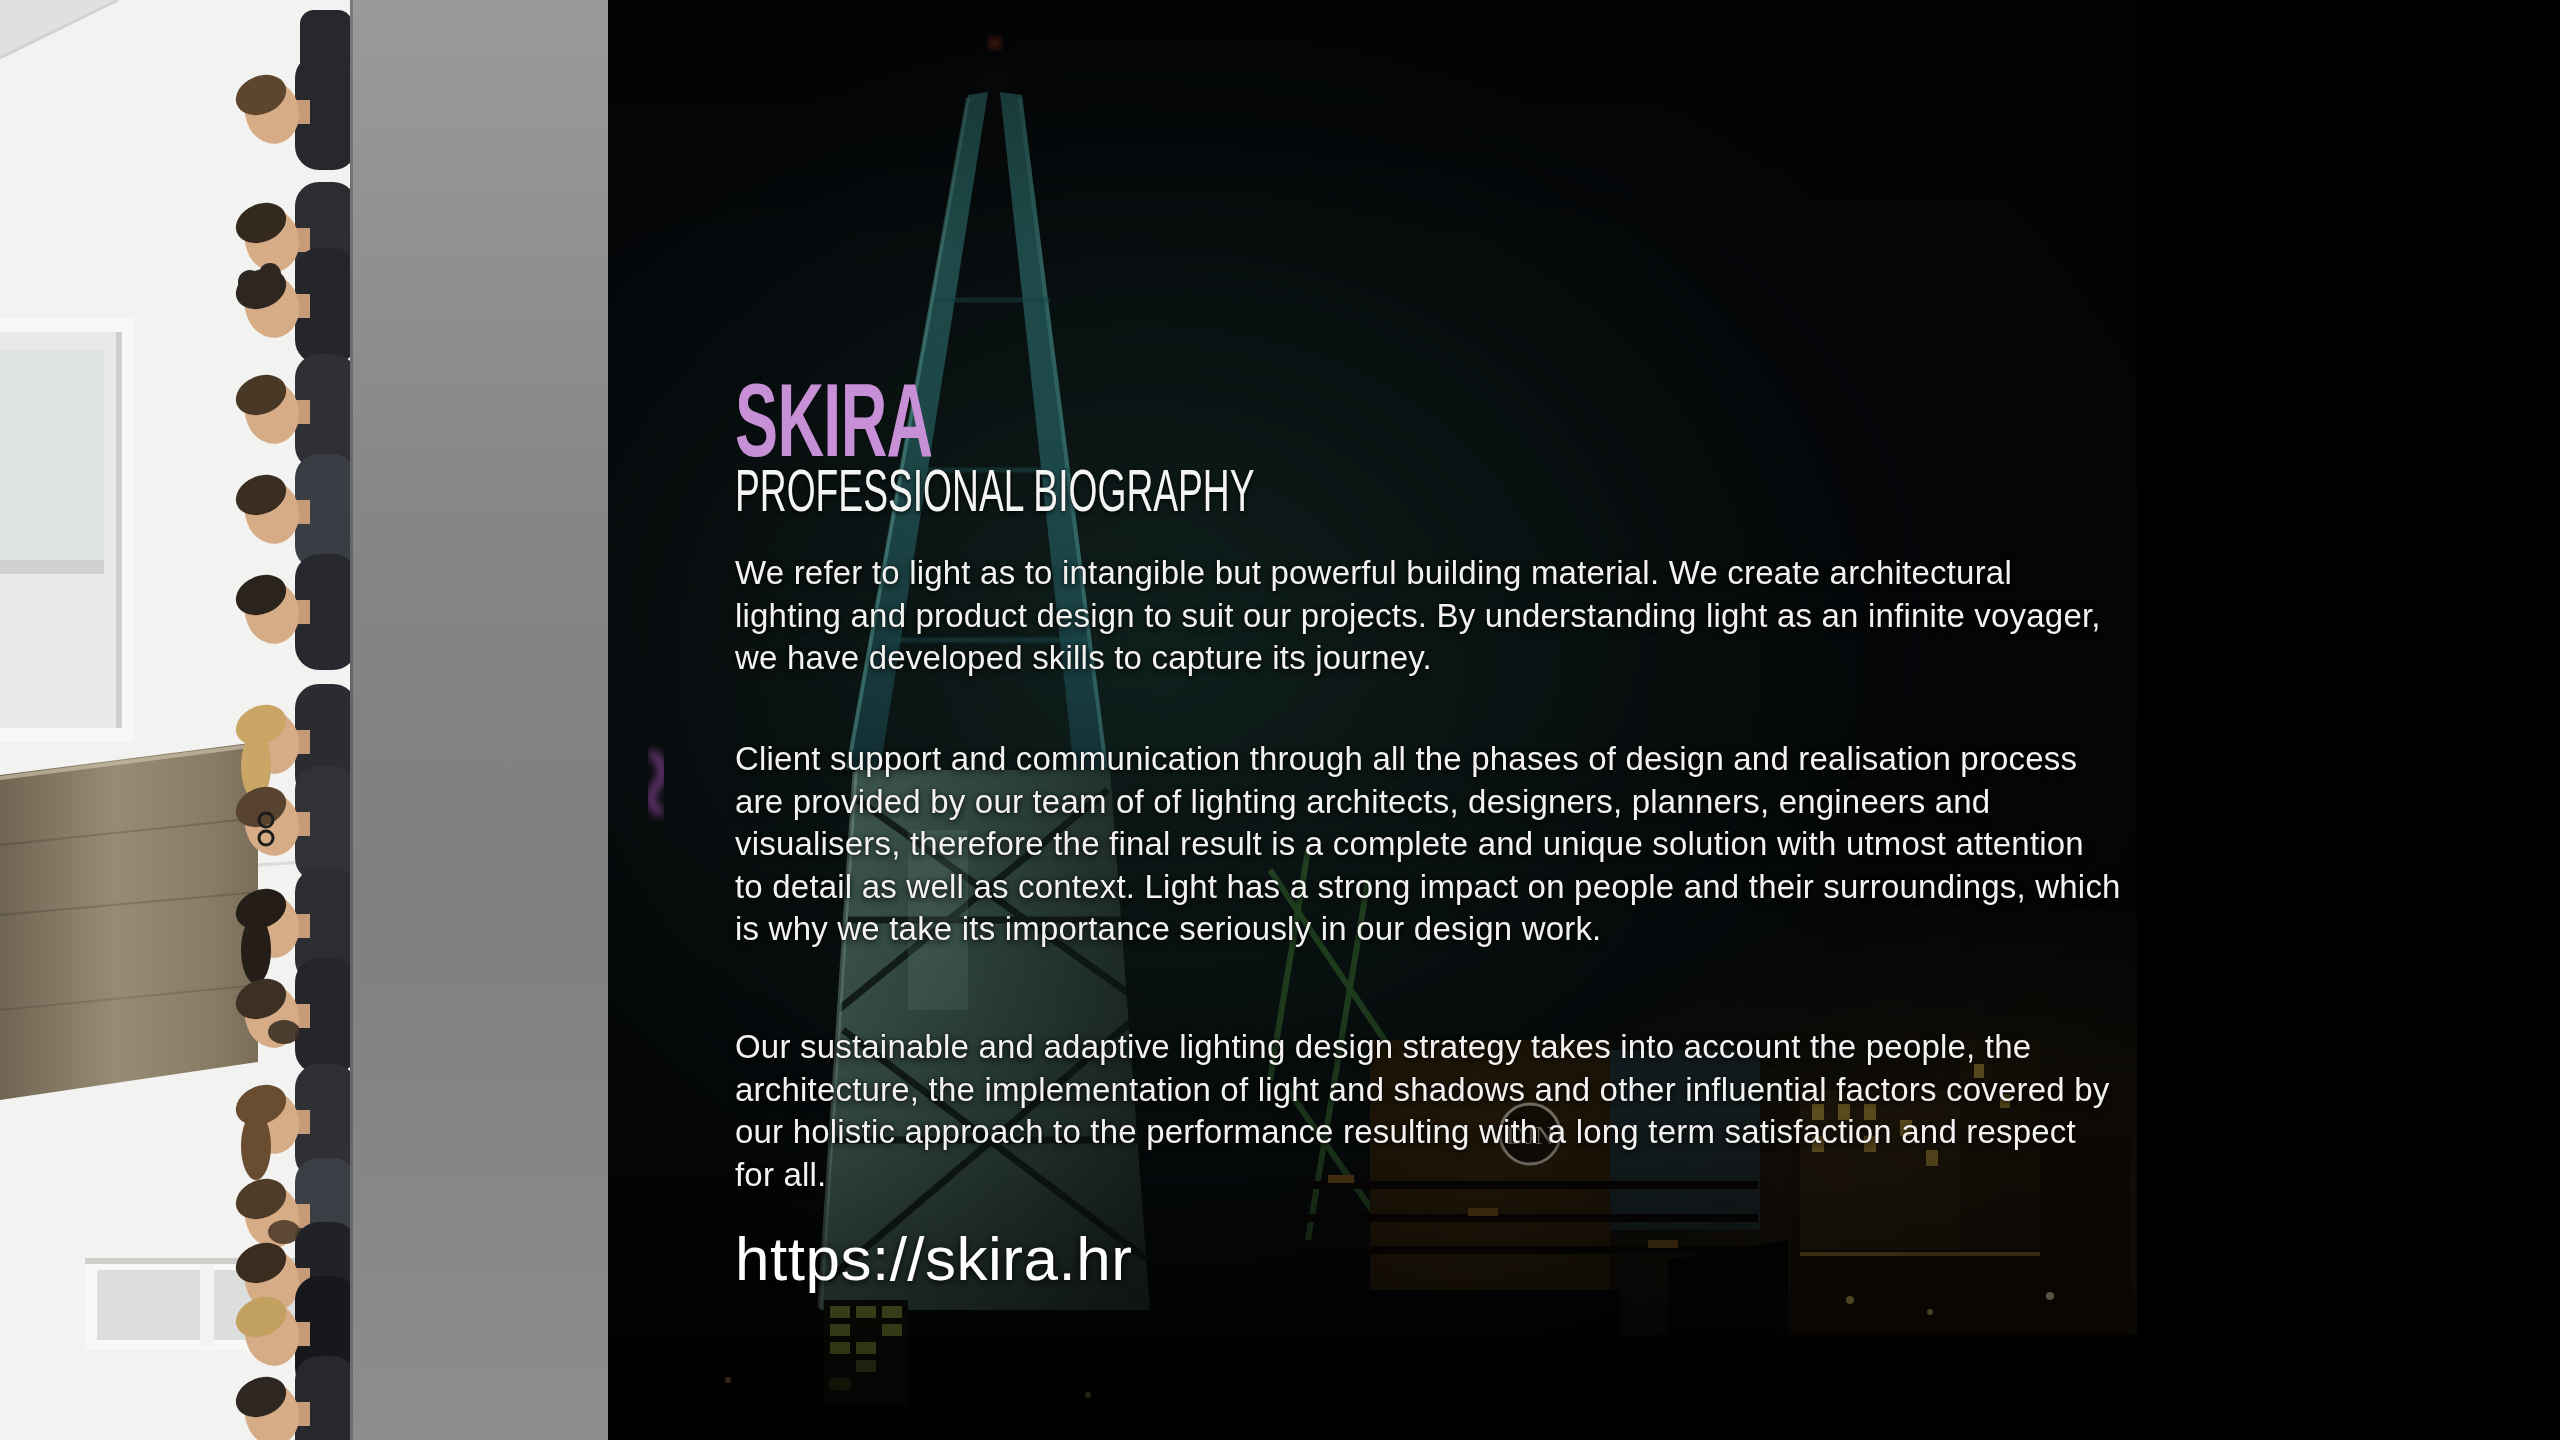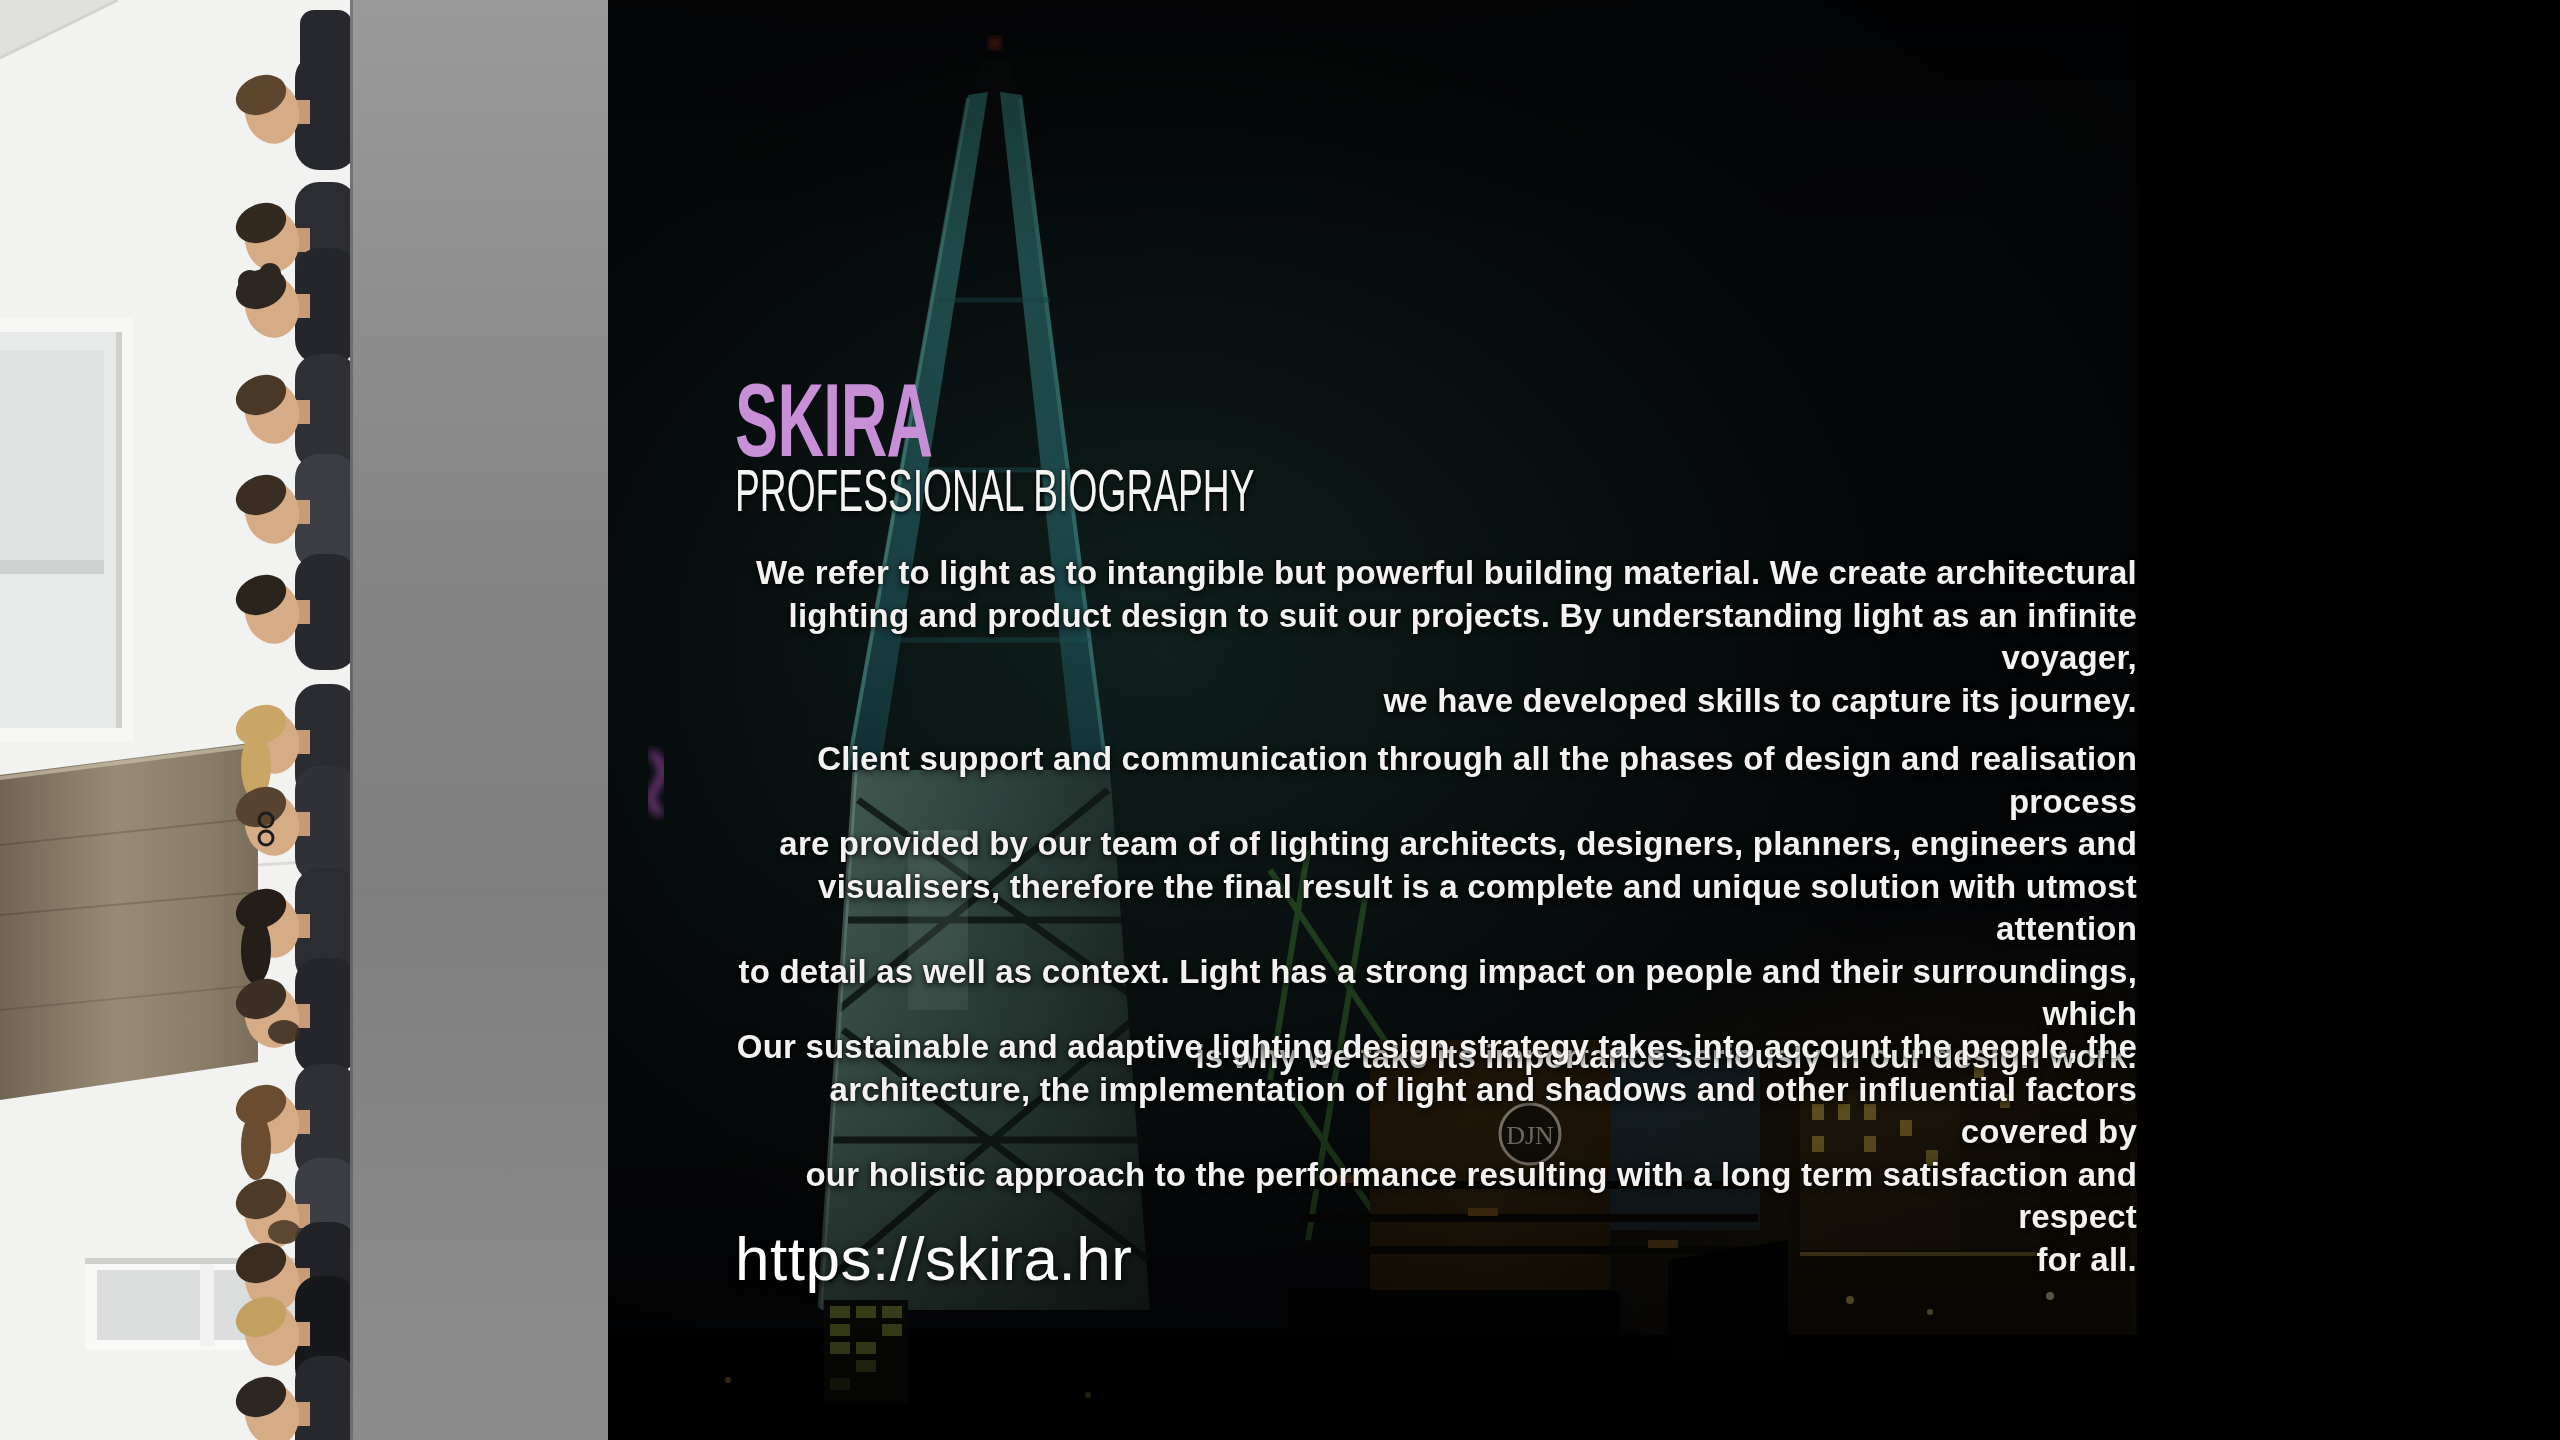--- a/index.html
+++ b/index.html
@@ -1,17 +1,17 @@
 <!DOCTYPE html>
 <html><head>
 <meta charset="utf-8">
 <style>
   html,body{margin:0;padding:0;background:#000;}
   .stage{position:relative;width:2137px;height:1440px;overflow:hidden;
-         font-family:"Liberation Sans",sans-serif;background:#06080b;text-align:right;}
+         font-family:"Liberation Sans",sans-serif;background:#06080b;}
 
   
   .photo-strip{position:absolute;left:0;top:0;width:350px;height:1440px;background:#f2f2f0;overflow:hidden;}
   .photo-strip svg{display:block}
 
   
   .gray-bar{position:absolute;left:350px;top:0;width:258px;height:1440px;
             background:linear-gradient(180deg,#9a9a9a 0%,#858585 38%,#7f7f7f 62%,#8d8d8d 100%);}
   .gray-bar::before{content:"";position:absolute;left:0;top:0;width:3px;height:100%;background:rgba(0,0,0,.22);}
 
@@ -24,21 +24,21 @@
 
   
   .brand-title{position:absolute;left:735px;top:368px;margin:0;
       font-size:104px;line-height:1;font-weight:700;letter-spacing:-1px;
       color:#c78fd6;transform:scaleX(.62);transform-origin:0 0;white-space:nowrap;}
   .brand-tagline{position:absolute;left:735px;top:461px;margin:0;
       font-size:60px;line-height:1;font-weight:400;letter-spacing:0px;
       color:#f4f4f2;transform:scaleX(.62);transform-origin:0 0;white-space:nowrap;
       text-shadow:0 2px 6px rgba(0,0,0,.8);}
   .bio-par{position:absolute;left:735px;margin:0;white-space:pre-line;
-      font-size:33px;line-height:42.5px;font-weight:700;letter-spacing:.2px;
+      font-size:33px;line-height:42.5px;font-weight:400;letter-spacing:.2px;
       color:#f3f2f0;text-shadow:0 2px 7px rgba(0,0,0,.9),0 0 2px rgba(0,0,0,.6);}
   .p1{top:552px}.p2{top:738px}.p3{top:1026px}
   .site-link{position:absolute;left:735px;top:1222px;margin:0;
       font-size:62px;line-height:1.2;font-weight:400;letter-spacing:.5px;
       color:#fdfdfc;text-decoration:none;text-shadow:0 2px 7px rgba(0,0,0,.9);}
 </style>
 </head>
 <body>
 
 <div class="stage">

